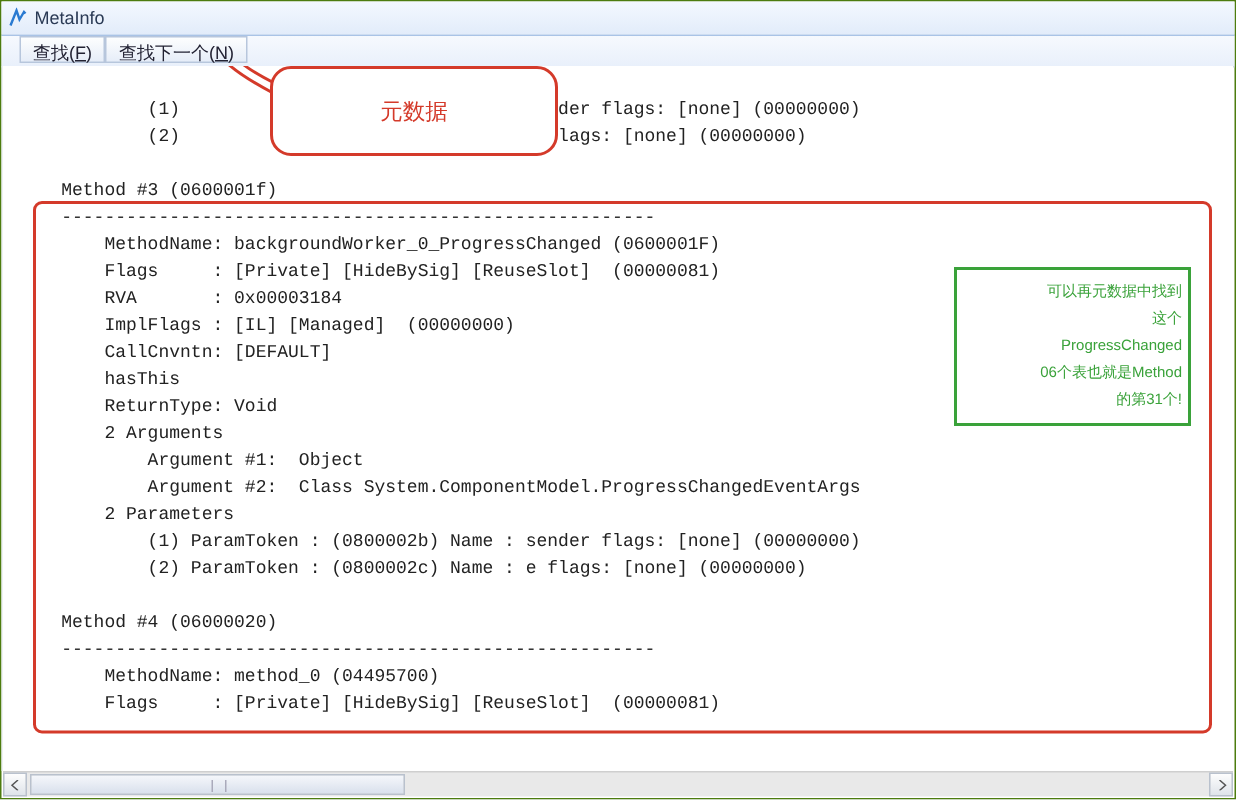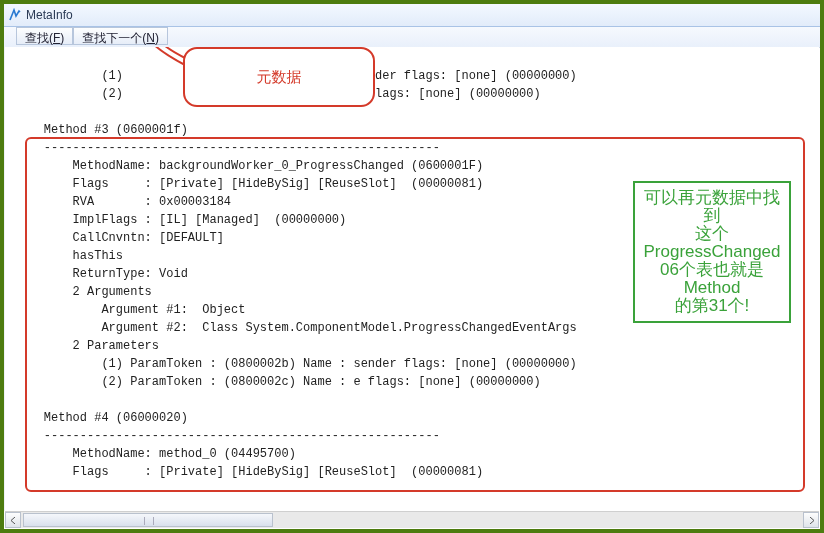--- a/index.html
+++ b/index.html
@@ -10,21 +10,21 @@
     font-family: "Microsoft YaHei", Tahoma, sans-serif;
     font-size: 12px;
     background: #eef2f6;
     overflow: hidden;
   }
   .window {
     position: relative;
     width: 824px;
     height: 533px;
     box-sizing: border-box;
-    border: 4px solid #4d7c0f;
+    border: 1px solid #4d7c0f;
     background: #fff;
   }
   .titlebar {
     height: 22px;
     background: linear-gradient(#f3f8ff,#e2ecfa);
     border-bottom: 1px solid #a9c3e6;
     display: flex;
     align-items: center;
     padding-left: 4px;
   }
@@ -115,23 +115,23 @@
   }
   .green-note {
     position: absolute;
     right: 28px;
     top: 134px;
     width: 146px;
     border: 2px solid #3aa23a;
     background: #fff;
     color: #3aa23a;
     font-family: "Microsoft YaHei", SimSun, sans-serif;
-    font-size: 17px;
+    font-size: 10px;
     line-height: 18px;
-    text-align: center;
+    text-align: right;
     padding: 6px 4px;
     z-index: 6;
   }
   .hscroll {
     position: absolute;
     left: 1px;
     right: 1px;
     bottom: 1px;
     height: 16px;
     background: #e9e9e9;

